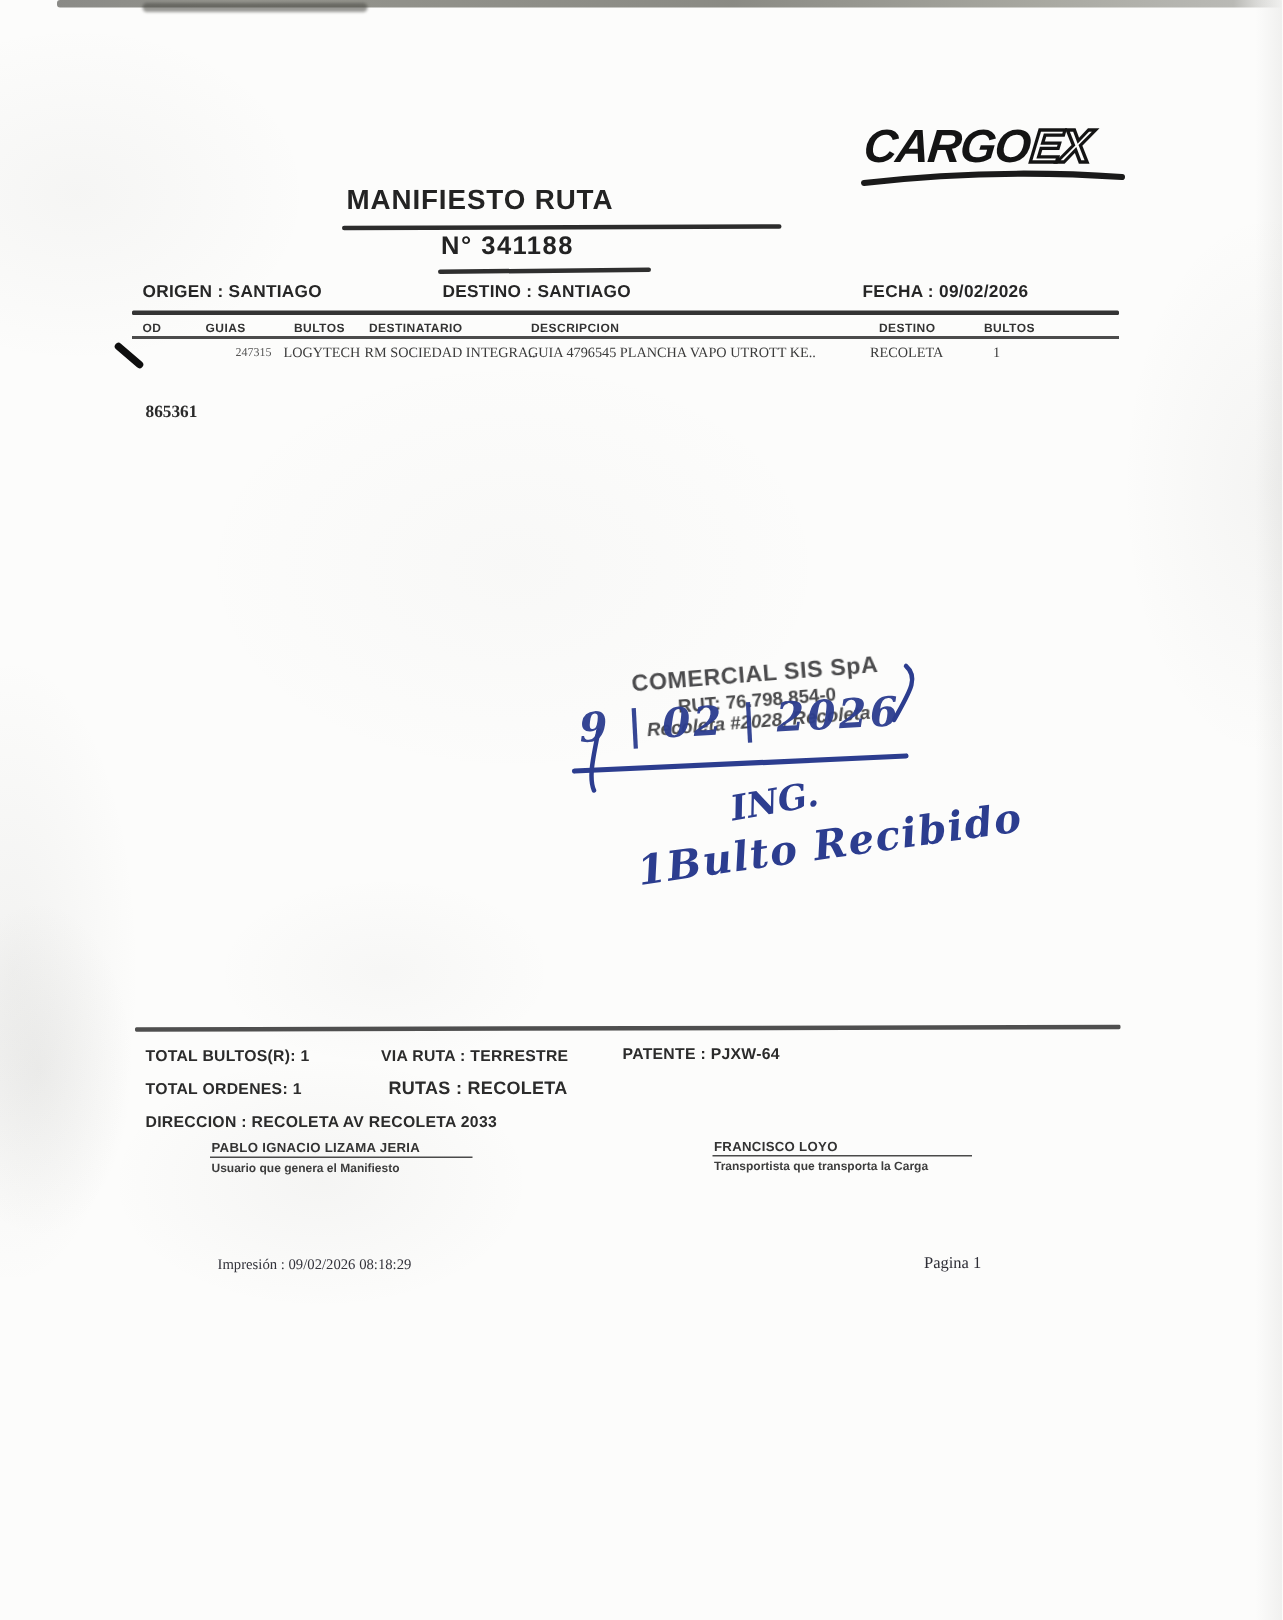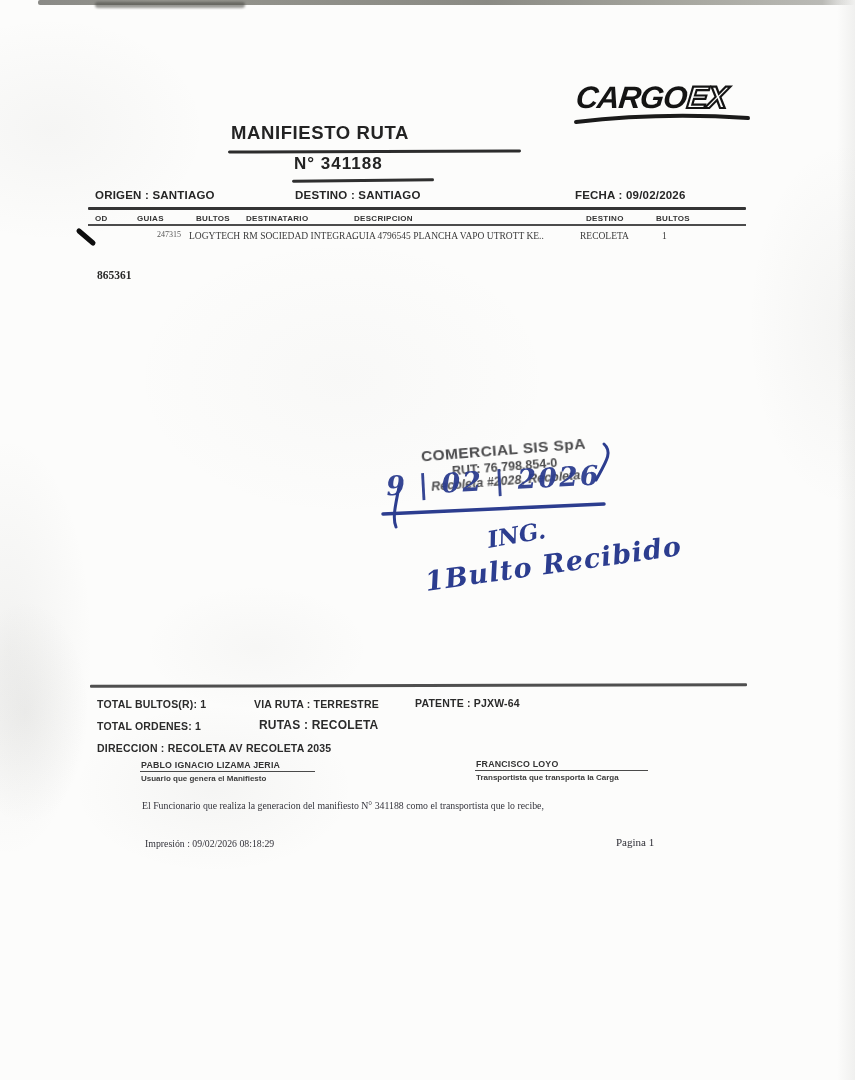--- a/index.html
+++ b/index.html
@@ -154,29 +154,28 @@
   <div class="abs hw hw-date" style="color:#2c3d8f;">9 | 02 | 2026</div>
   <div class="abs hw hw-note1" style="color:#2c3d8f;">ING.</div>
   <div class="abs hw hw-note2" style="color:#2c3d8f;">1Bulto Recibido</div>
 
   <div class="abs rule-totals"></div>
   <div class="abs tot" style="left:97px;  top:698px;">TOTAL BULTOS(R): 1</div>
   <div class="abs tot" style="left:254px; top:698px;">VIA RUTA : TERRESTRE</div>
   <div class="abs tot" style="left:415px; top:697px;">PATENTE : PJXW-64</div>
   <div class="abs tot" style="left:97px;  top:720px;">TOTAL ORDENES: 1</div>
   <div class="abs tot tot-big" style="left:259px; top:718px;">RUTAS : RECOLETA</div>
-  <div class="abs tot" style="left:97px;  top:742px;">DIRECCION : RECOLETA  AV RECOLETA 2035</div>
+  <div class="abs tot" style="left:97px;  top:742px;">DIRECCION : RECOLETA  AV RECOLETA 2033</div>
 
   <div class="abs sig-name" style="left:141px; top:760px;">PABLO IGNACIO  LIZAMA JERIA</div>
   <div class="abs sig-line" style="left:140px; top:771px; width:175px;"></div>
   <div class="abs sig-role" style="left:141px; top:774px;">Usuario que genera el Manifiesto</div>
 
   <div class="abs sig-name" style="left:476px; top:759px;">FRANCISCO LOYO</div>
   <div class="abs sig-line" style="left:475px; top:770px; width:173px;"></div>
   <div class="abs sig-role" style="left:476px; top:773px;">Transportista que transporta la Carga</div>
 
   <div class="abs legal">
-    <div>El Funcionario que realiza la generacion del manifiesto N° 341188 como el transportista que lo recibe,</div>
   </div>
   <div class="abs printed">Impresión : 09/02/2026 08:18:29</div>
   <div class="abs pagenum">Pagina 1</div>
 
 </div>
 
 </body></html>

